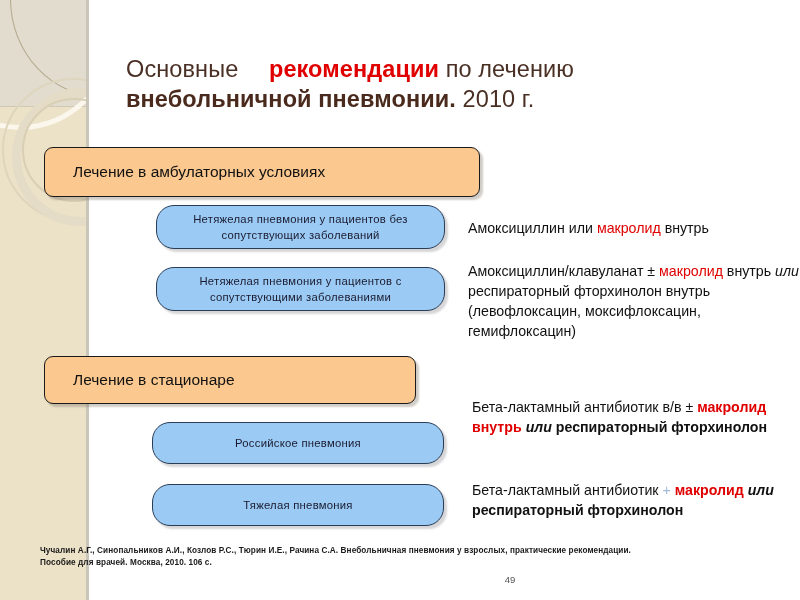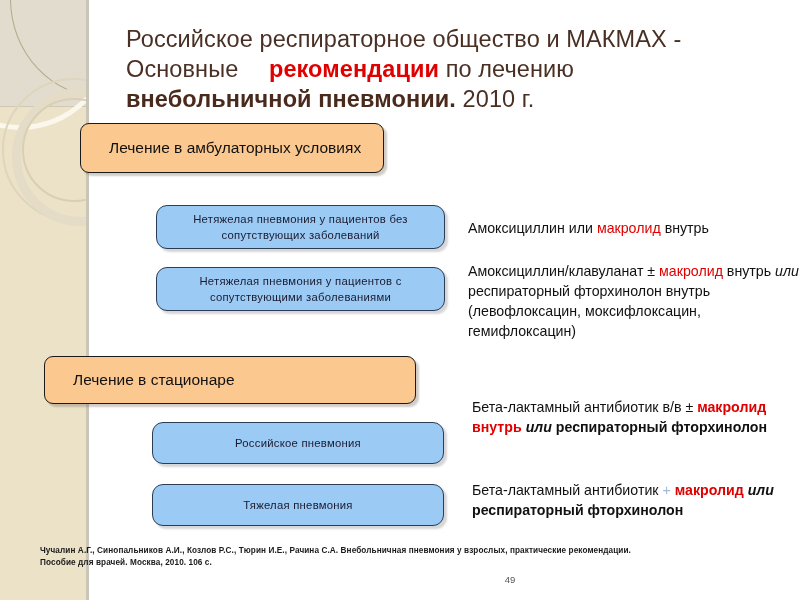--- a/index.html
+++ b/index.html
@@ -107,29 +107,29 @@
     display: flex;
     align-items: center;
     box-sizing: border-box;
   }
   .box-orange .lbl {
     font-size: 15.5px;
     color: #111111;
     font-weight: normal;
     padding-left: 28px;
   }
-  #box-outpatient { left: 44px; top: 123px; width: 304px; height: 50px; margin-left: 36px; }
+  #box-outpatient { left: 44px; top: 147px; width: 436px; height: 50px; }
   #box-inpatient  { left: 44px; top: 356px; width: 372px; height: 48px; }
 
   
   .box-blue {
     position: absolute;
     background: #9bcbf5;
     border: 1px solid #2a3d55;
-    border-radius: 11px;
+    border-radius: 18px;
     box-shadow: 3px 3px 2px rgba(120,120,125,0.30);
     display: flex;
     align-items: center;
     justify-content: center;
     text-align: center;
     box-sizing: border-box;
   }
   .box-blue .lbl {
     font-size: 11.3px;
     color: #1a1a2e;
@@ -192,21 +192,21 @@
     <div class="deco-arc arc-dark-big"></div>
     <div class="deco-arc arc-white-big"></div>
     <div class="deco-arc arc-ring3"></div>
     <div class="deco-arc arc-ring1"></div>
     <div class="deco-arc arc-ring2"></div>
   </div>
 </div>
 <div class="deco-edge"></div>
 
 <div class="title">
-  <span>Российское респираторное общество и МАКМАХ -</span><br>
+  <br>
   <span>Основные </span><span class="red-bold">рекомендации</span><span> по лечению</span><br>
   <span class="dark-bold">внебольничной пневмонии.</span><span> 2010 г.</span>
 </div>
 
 <div class="box-orange" id="box-outpatient">
   <span class="lbl">Лечение в амбулаторных условиях</span>
 </div>
 
 <div class="box-blue" id="box-mild-no-comorb">
   <span class="lbl">Нетяжелая пневмония у пациентов без сопутствующих заболеваний</span>

